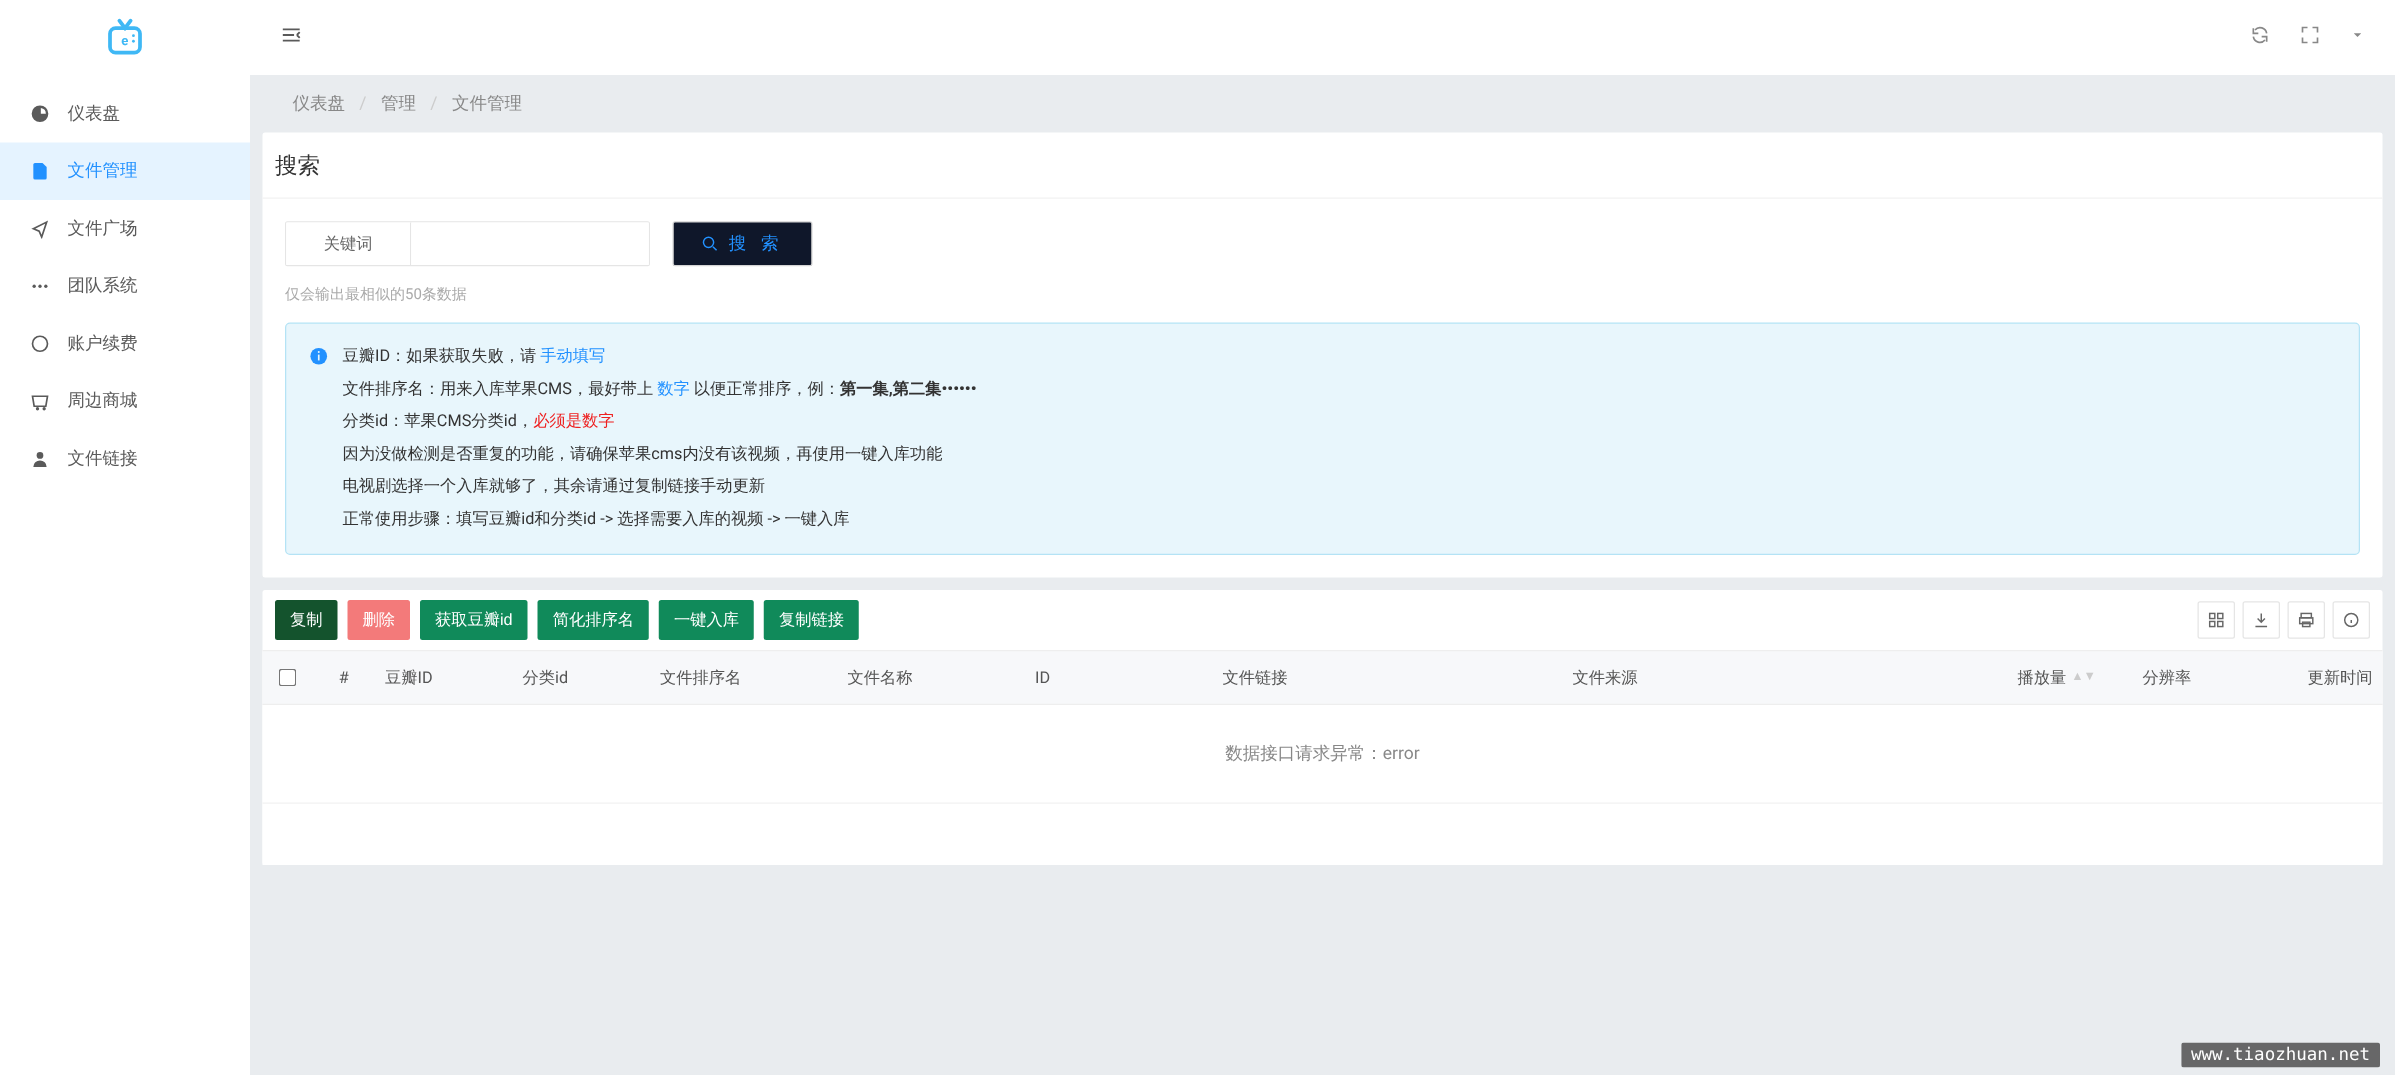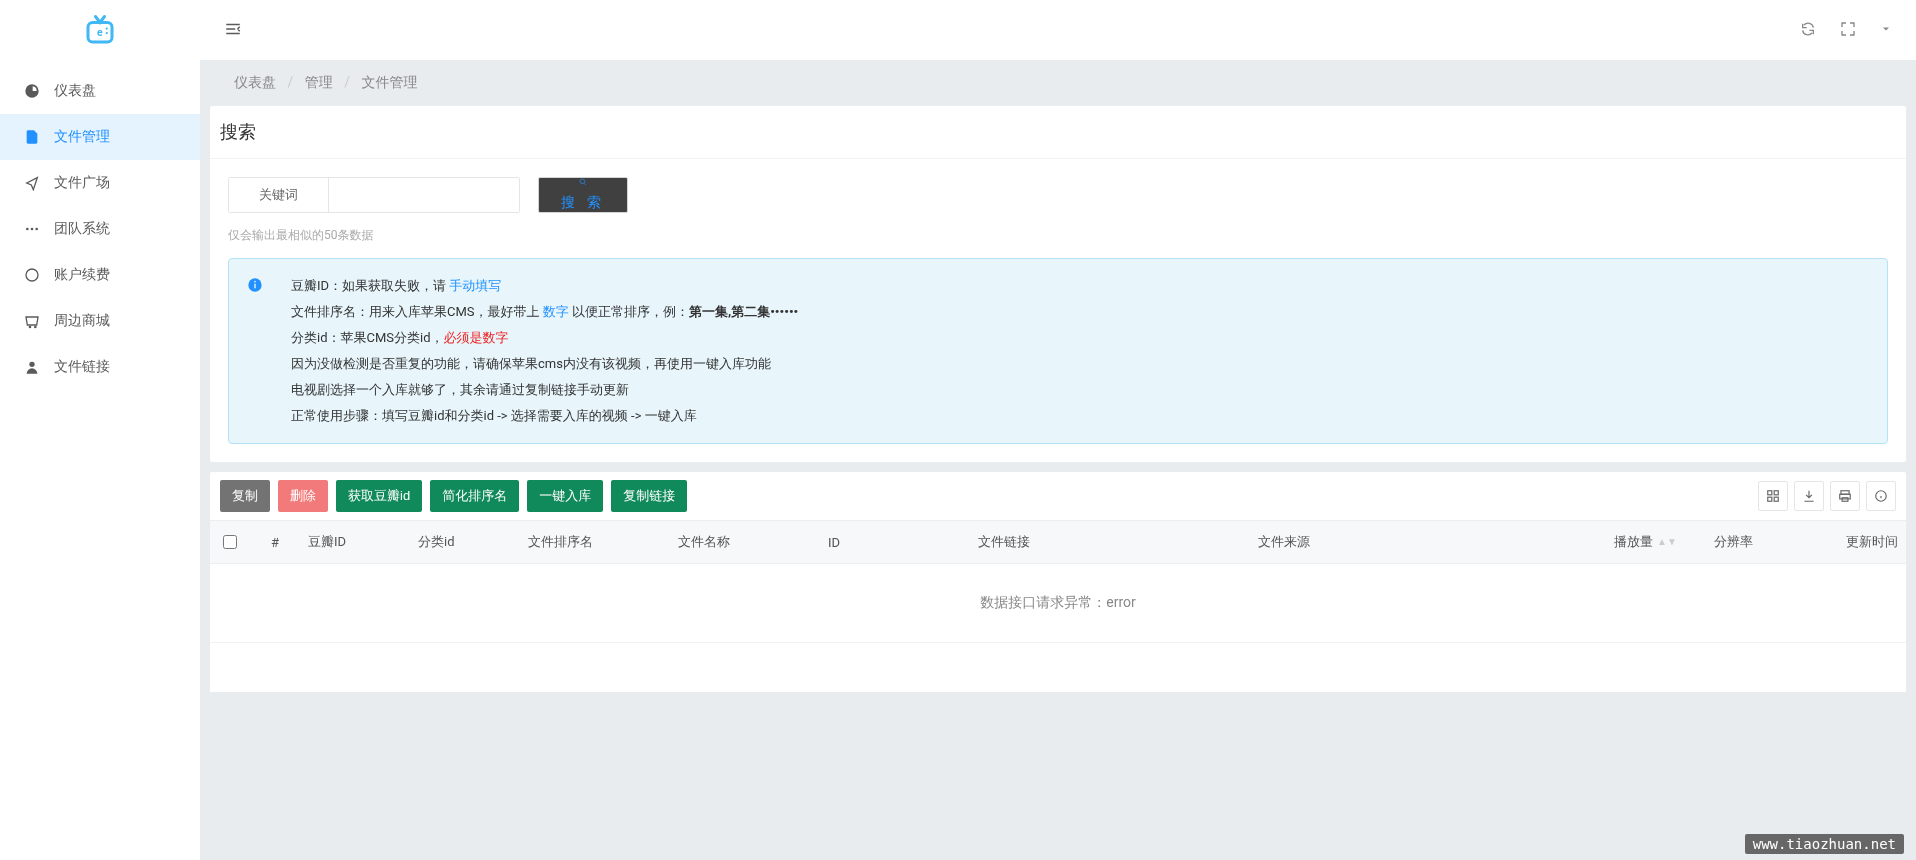--- a/index.html
+++ b/index.html
@@ -28,35 +28,35 @@
 .content { padding: 0 10px 10px; }
 
 .card { background: #fff; border-radius: 2px; margin-bottom: 10px; }
 .card-title { padding: 14px 10px; font-size: 18px; color: #333; border-bottom: 1px solid #f2f2f2; }
 .card-body { padding: 18px; }
 
 .search-row { display: flex; align-items: center; gap: 18px; }
 .input-group { display: flex; border: 1px solid #e5e5e5; border-radius: 2px; height: 36px; }
 .input-label { width: 100px; display: flex; align-items: center; justify-content: center; border-right: 1px solid #e5e5e5; color: #666; font-size: 13px; background: #fff; }
 .input-group input { border: none; padding: 0 12px; width: 190px; outline: none; font-size: 13px; }
-.search-btn { height: 36px; padding: 0 22px; border: 1px solid #d4d4d4; background: #404040; border-radius: 2px; color: #2291ff; cursor: pointer; display: flex; align-items: center; gap: 8px; font-size: 14px; letter-spacing: 4px; flex-direction: column; }
+.search-btn { height: 36px; padding: 0 22px; border: 1px solid #d4d4d4; background: #0f172a; border-radius: 2px; color: #2291ff; cursor: pointer; display: flex; align-items: center; gap: 8px; font-size: 14px; letter-spacing: 4px; }
 .search-btn svg { width: 14px; height: 14px; }
 
 .hint { margin-top: 14px; color: #aaa; font-size: 12px; }
 
-.alert { background: #e8f6fc; border: 1px solid #b4e3f5; border-radius: 4px; padding: 14px 18px; margin-top: 14px; display: flex; gap: 28px; }
+.alert { background: #e8f6fc; border: 1px solid #b4e3f5; border-radius: 4px; padding: 14px 18px; margin-top: 14px; display: flex; gap: 11px; }
 .alert .alert-icon { color: #2291ff; margin-top: 4px; flex-shrink: 0; }
 .alert-content { line-height: 2; font-size: 13px; color: #333; }
 .alert-content .blue { color: #2291ff; }
 .alert-content .red { color: #ee2020; }
 .alert-content .bold { font-weight: 700; }
 
 .action-bar { display: flex; align-items: center; padding: 8px 10px; }
 .btn { padding: 7px 12px; border: none; border-radius: 2px; color: #fff; cursor: pointer; font-size: 13px; margin-right: 8px; }
-.btn-blue { background: #737373; }
+.btn-blue { background: #14532d; }
 .btn-red { background: #f37a7a; }
 .btn-green { background: #108a5a; }
 .action-bar .spacer { flex: 1; }
 .tool-btn { width: 30px; height: 30px; border: 1px solid #e5e5e5; background: #fff; border-radius: 2px; margin-left: 6px; cursor: pointer; display: inline-flex; align-items: center; justify-content: center; color: #666; }
 
 .table { width: 100%; }
 .thead { display: flex; background: #f7f8fa; border-top: 1px solid #eee; border-bottom: 1px solid #eee; }
 .th { padding: 12px 8px; font-size: 13px; color: #555; display: flex; align-items: center; }
 .th .sort { margin-left: 4px; color: #ccc; font-size: 10px; display: flex; flex-direction: column; line-height: 6px; }
 .chk { width: 40px; justify-content: center; }

